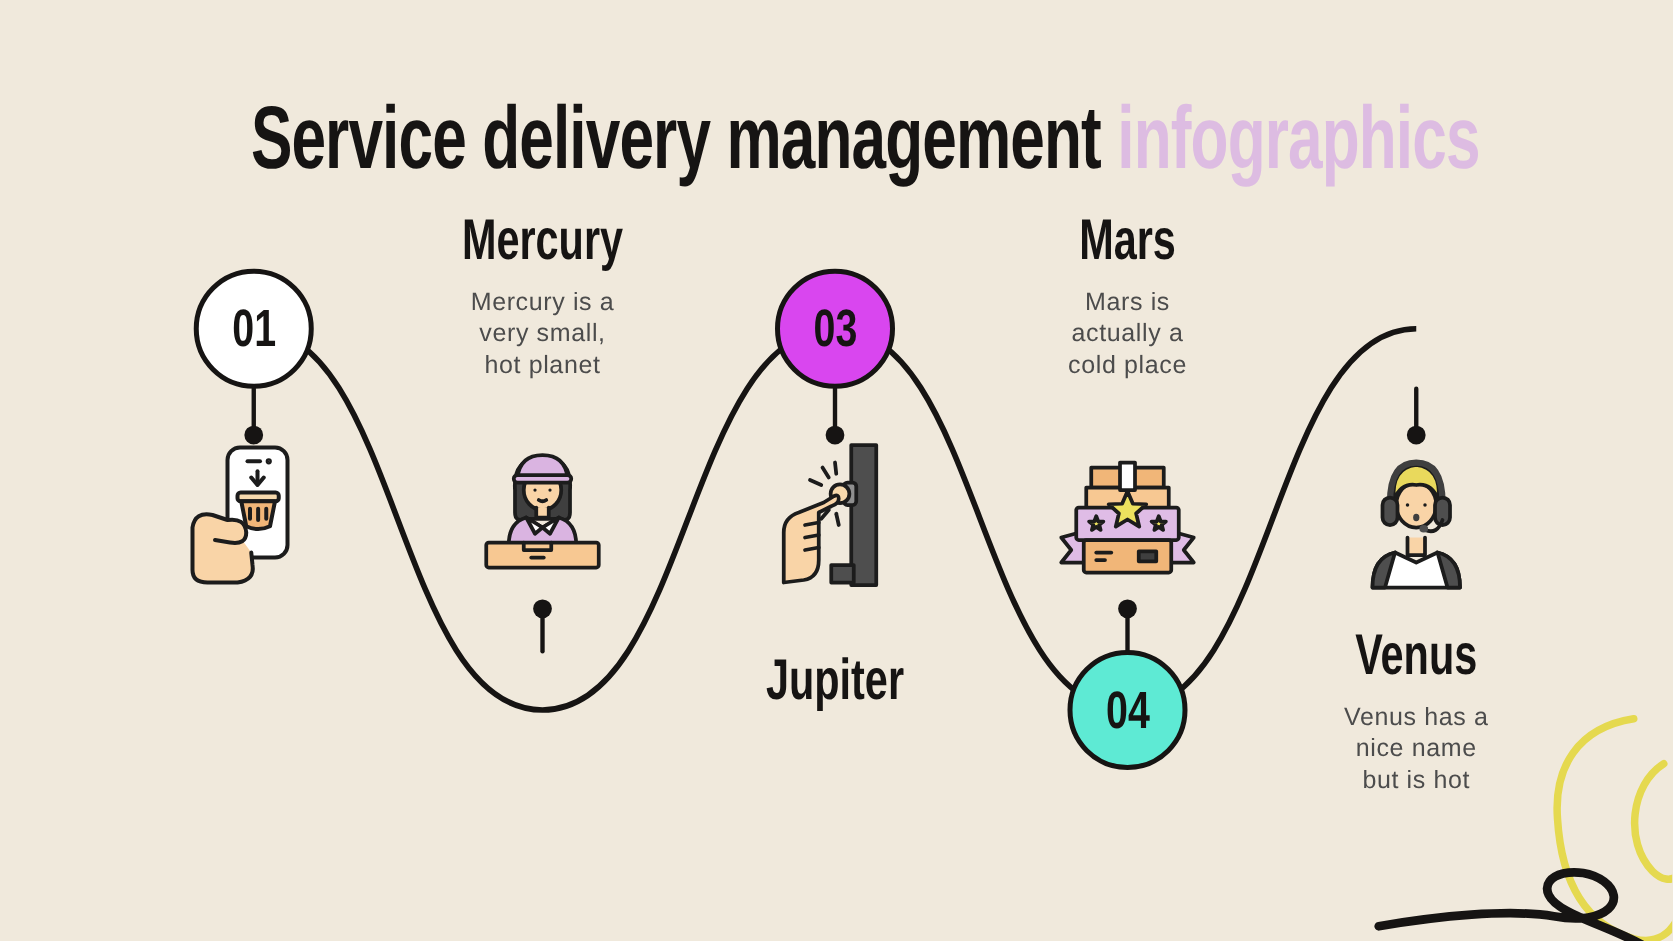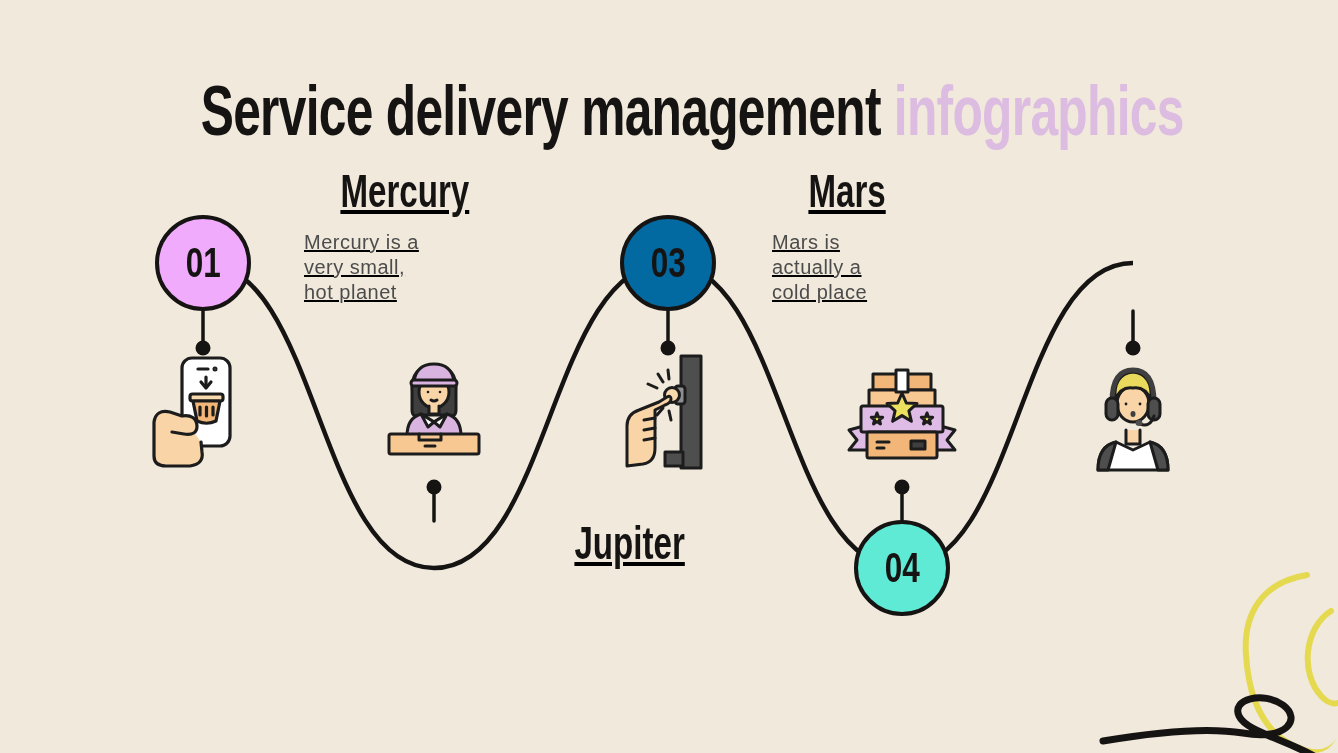--- a/index.html
+++ b/index.html
@@ -1,21 +1,21 @@
 <!DOCTYPE html>
 <html><head>
 <meta charset="utf-8">
 <style>
   html,body{margin:0;padding:0;}
   body{
     width:1338px;height:753px;overflow:hidden;
     background:#f0e9dc;
     font-family:"Liberation Sans", sans-serif;
   }
-  .canvas{position:relative;width:1338px;height:753px;background:#f0e9dc;overflow:hidden;border-radius:24px;}
+  .canvas{position:relative;width:1338px;height:753px;background:#f0e9dc;overflow:hidden;}
 
   
   .title{
     position:absolute;top:70px;left:0;width:100%;
     margin:0;text-align:center;
     font-size:71px;font-weight:bold;letter-spacing:-1px;
     color:#161413;white-space:nowrap;
     transform:scaleX(0.70);transform-origin:50% 50%;
   }
   .title .accent{color:#ddbce2;}
@@ -26,41 +26,41 @@
   
   .num-circle{
     position:absolute;width:96px;height:96px;box-sizing:border-box;
     border:4px solid #161413;border-radius:50%;
     display:flex;align-items:center;justify-content:center;
   }
   .num-circle span{
     font-size:42px;font-weight:bold;color:#161413;
     display:inline-block;transform:scaleX(0.75);letter-spacing:0;
   }
-  .lilac{background:#f0abfc;}
+  .lilac{background:#ffffff;}
   .yellow{background:#e9e25d;}
-  .orange{background:#0369a1;}
+  .orange{background:#d946ef;}
   .peach{background:#5eead4;}
   .pos-c1{left:155px;top:215px;}
   .pos-c2{left:386px;top:520px;}
   .pos-c3{left:620px;top:215px;}
   .pos-c4{left:854px;top:520px;}
   .pos-c5{left:1085px;top:215px;}
 
   
   .icon{position:absolute;width:130px;height:122px;top:352px;}
   .icon svg{width:100%;height:100%;display:block;}
   .pos-i1{left:138px;}
   .pos-i2{left:369px;}
   .pos-i3{left:603px;}
   .pos-i4{left:837px;}
   .pos-i5{left:1068px;}
 
   
-  .textblock{position:absolute;width:260px;text-decoration:underline;}
+  .textblock{position:absolute;width:260px;text-align:center;}
   .pos-t1{left:73px;top:496px;}
   .pos-t2{left:304px;top:164px;}
   .pos-t3{left:538px;top:516px;}
   .pos-t4{left:772px;top:164px;}
   .pos-t5{left:1003px;top:496px;}
   .textblock h2{
     margin:0 0 12px 0;
     font-size:46px;font-weight:bold;color:#161413;
     transform:scaleX(0.72);transform-origin:50% 50%;
     white-space:nowrap;
@@ -222,14 +222,20 @@
   </div>
   <div class="textblock pos-t3">
     <h2>Jupiter</h2>
   </div>
   <div class="textblock pos-t4">
     <h2>Mars</h2>
     <p>Mars is
 actually a
 cold place</p>
   </div>
+  <div class="textblock pos-t5">
+    <h2>Venus</h2>
+    <p>Venus has a
+nice name
+but is hot</p>
+  </div>
 
 </div>
 
 </body></html>

